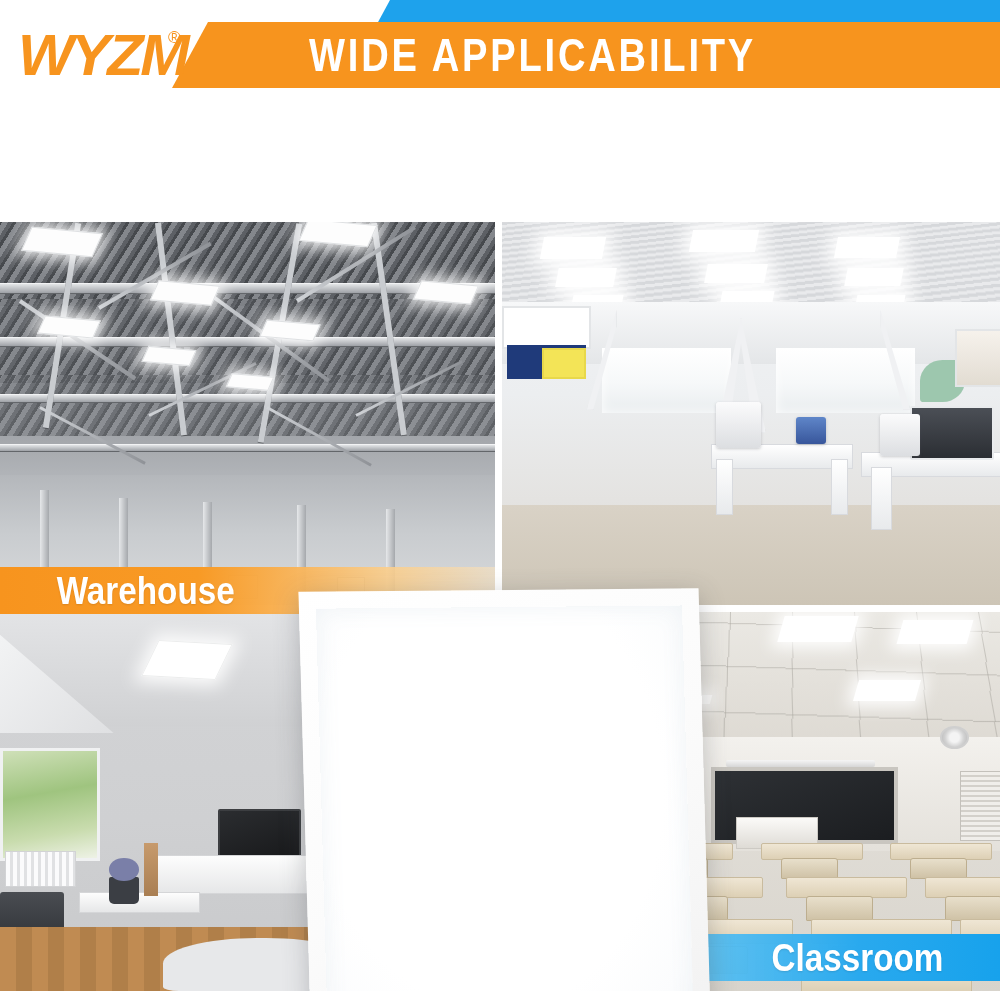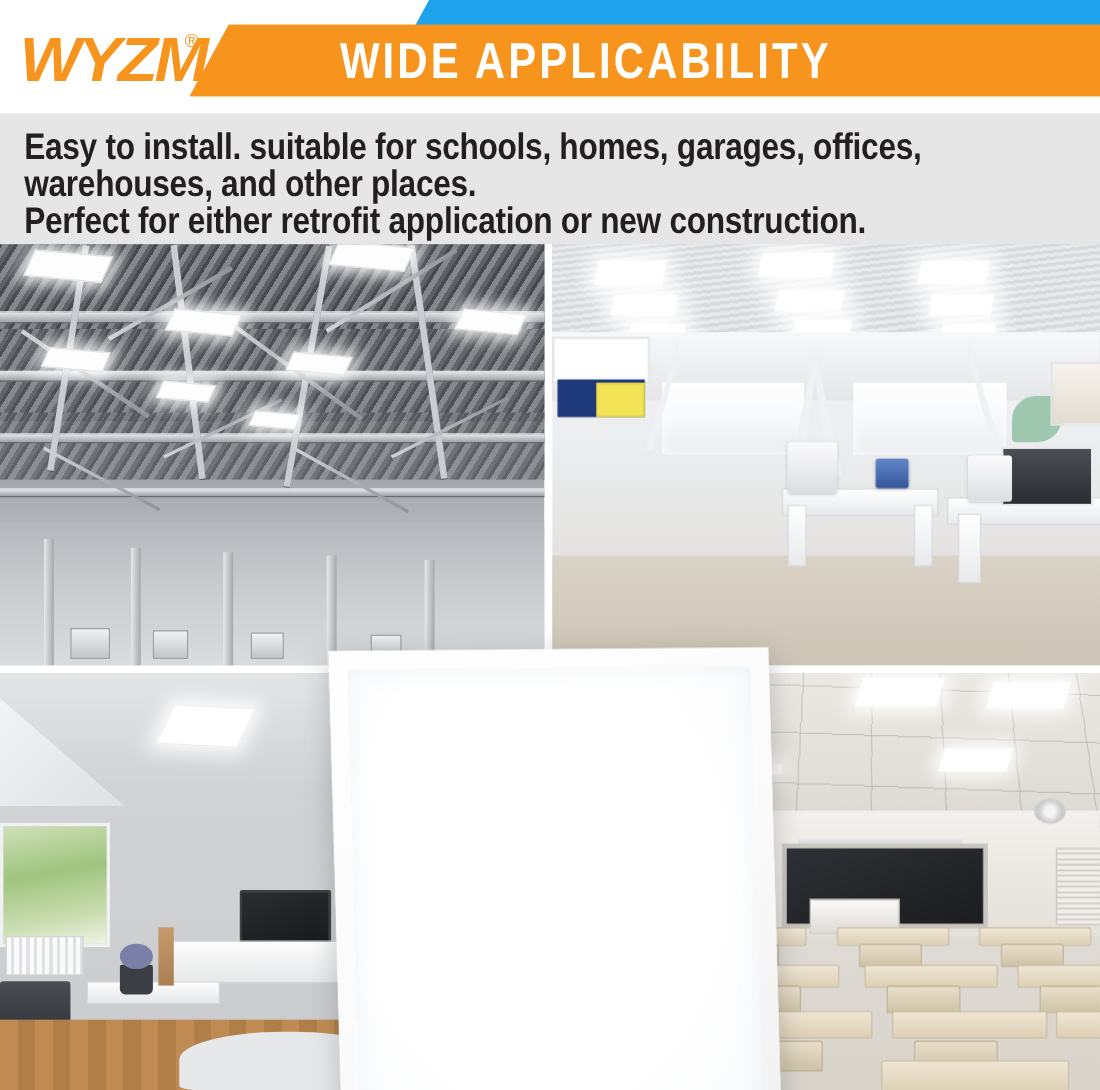--- a/index.html
+++ b/index.html
@@ -504,25 +504,20 @@
     <div class="hdr-orange"></div>
 
     <div class="logo">
       <div class="logo-text">WYZM</div>
       <div class="logo-reg">®</div>
     </div>
 
     <div class="hdr-title">WIDE APPLICABILITY</div>
   </div>
 
-  <div class="subtitle-panel">
-    <div class="subtitle-line">Easy to install. suitable for schools, homes, garages, offices,</div>
-    <div class="subtitle-line">warehouses, and other places.</div>
-    <div class="subtitle-line">Perfect for either retrofit application or new construction.</div>
-  </div>
 
   <div class="grid">
 
     <div class="cell cell-tl">
       <div class="scene sc-warehouse">
         <div class="wh-deck" style="top:-4%;height:26%;"></div>
         <div class="wh-deck" style="top:20%;height:22%;opacity:.85;"></div>
         <div class="wh-deck" style="top:40%;height:16%;opacity:.7;"></div>
 
         <div class="wh-beam" style="left:-5%;top:16%;width:112%;height:9px;"></div>
@@ -691,20 +686,26 @@
         <div class="cl-desk" style="left:62%;top:81%;width:28%;height:6%;"></div>
         <div class="cl-desk" style="left:92%;top:81%;width:18%;height:6%;"></div>
 
         <div class="cl-chair" style="left:2%;top:88%;width:15%;height:7%;"></div>
         <div class="cl-chair" style="left:34%;top:88%;width:15%;height:7%;"></div>
         <div class="cl-chair" style="left:66%;top:88%;width:15%;height:7%;"></div>
         <div class="cl-desk" style="left:60%;top:93%;width:34%;height:7%;"></div>
       </div>
     </div>
 
+    <div class="caption cap-orange-l cap-warehouse">
+      <span>Warehouse</span>
+    </div>
+    <div class="caption cap-blue-r cap-classroom">
+      <span>Classroom</span>
+    </div>
 
     <div class="product">
       <div class="product-frame"></div>
       <div class="product-inner"></div>
     </div>
 
   </div>
 </div>
 
 </body></html>

